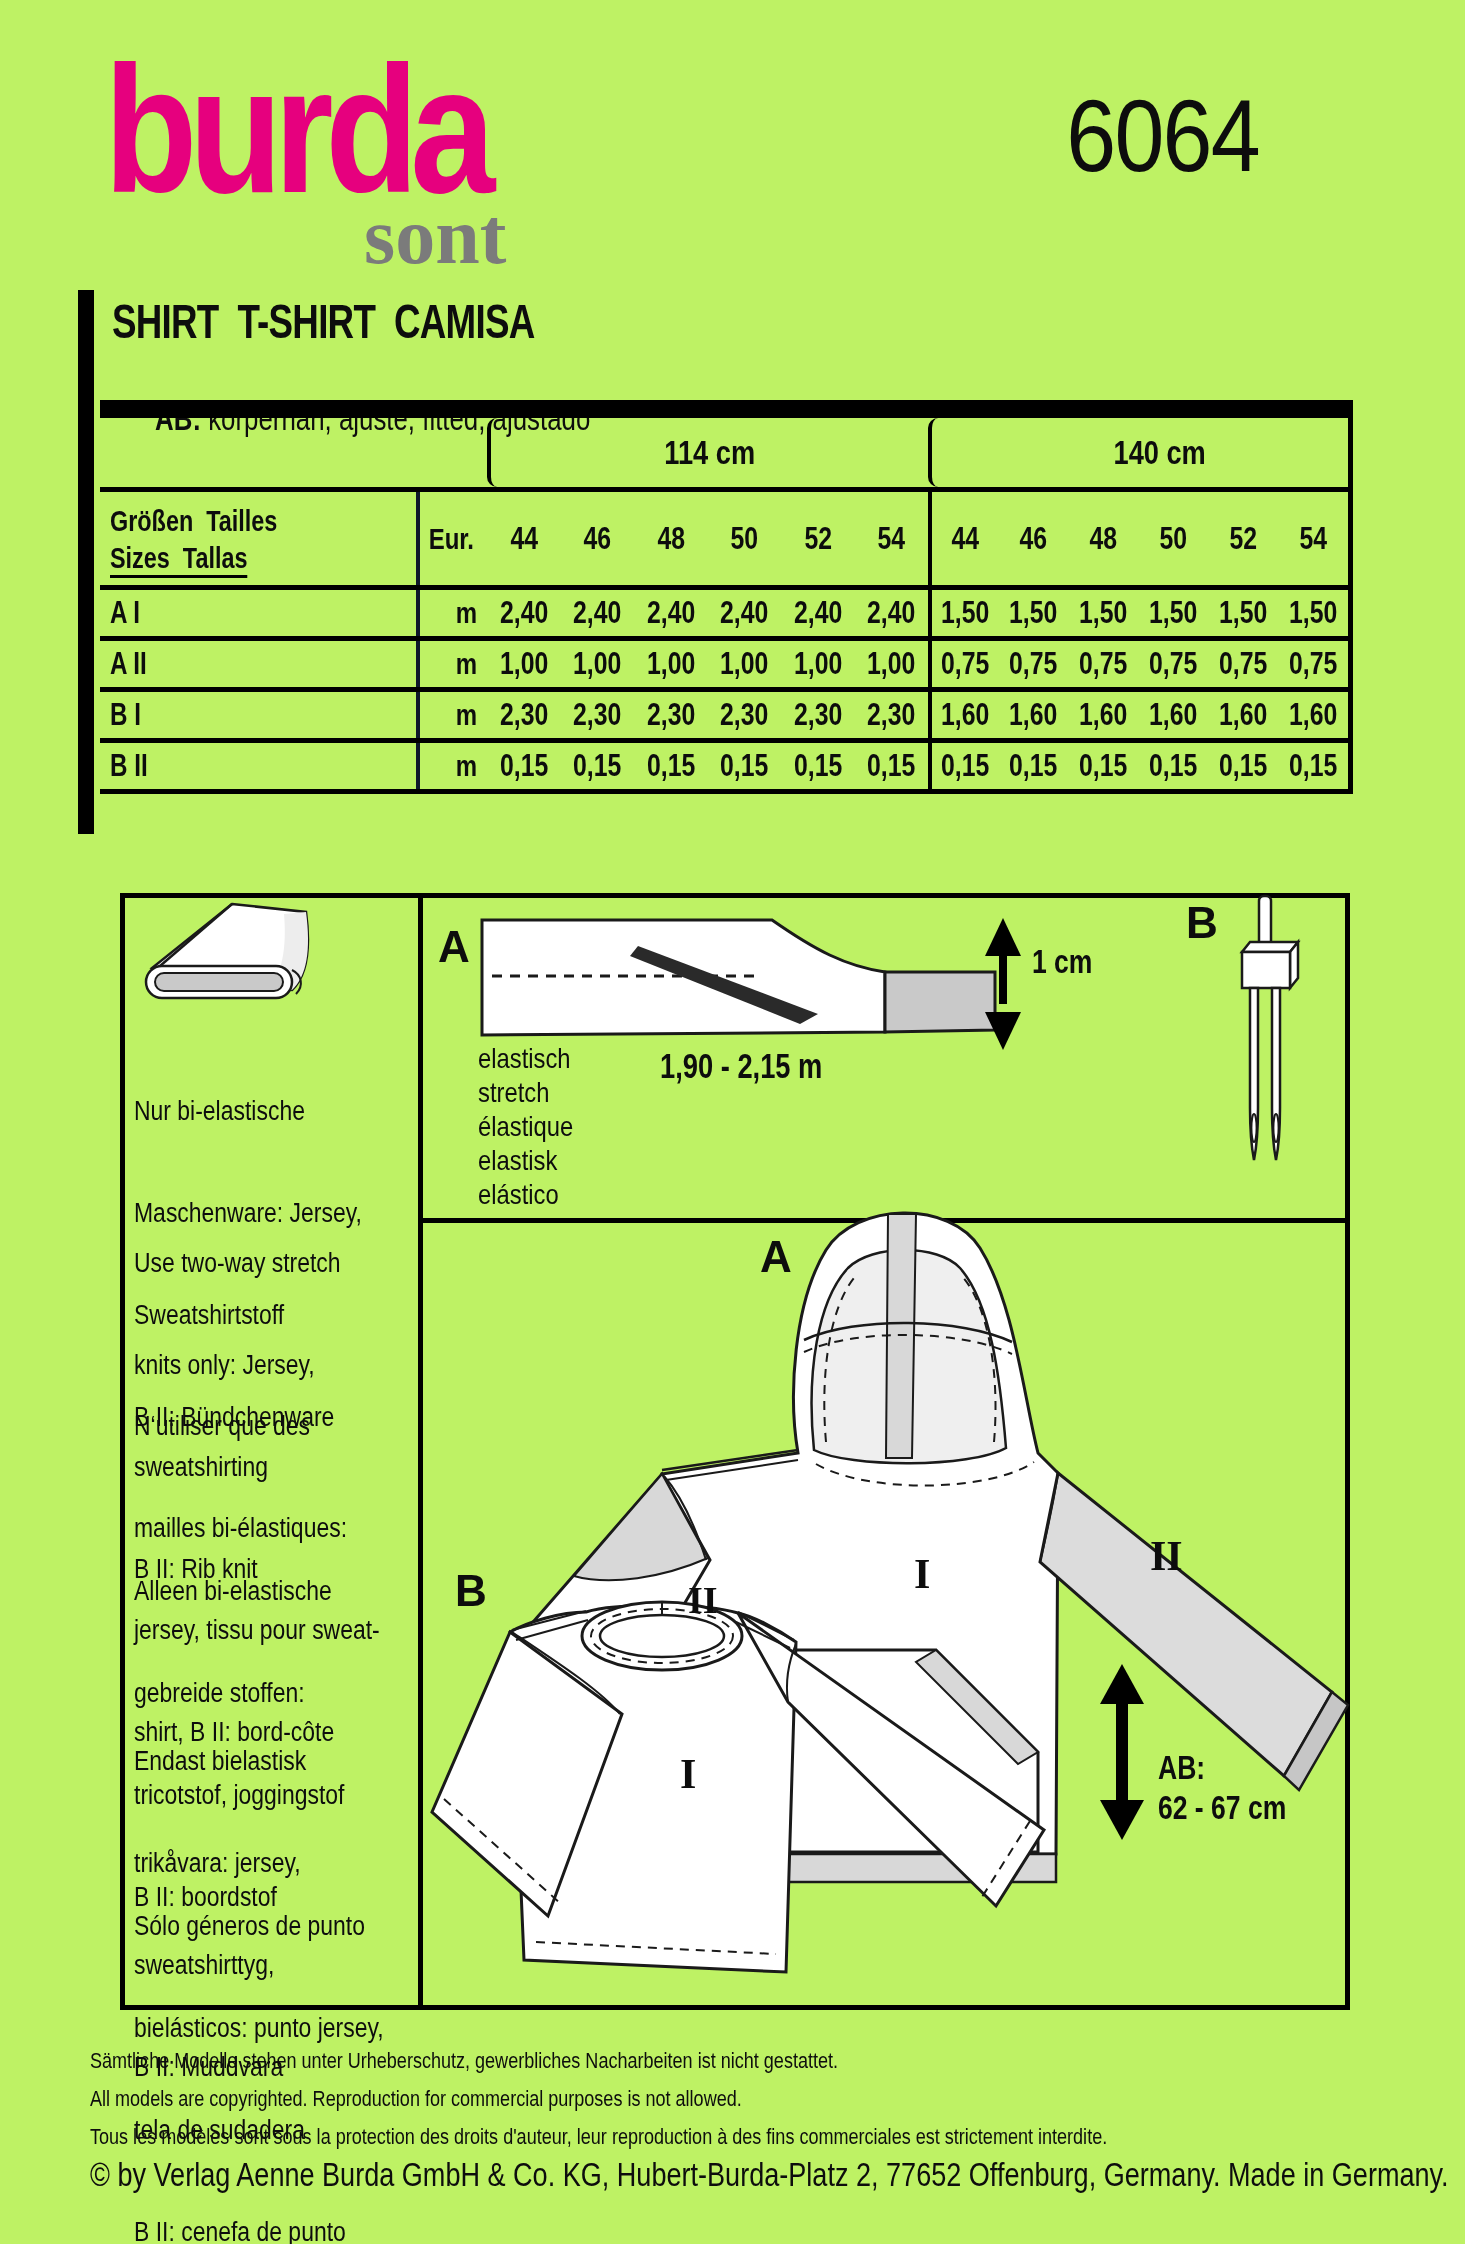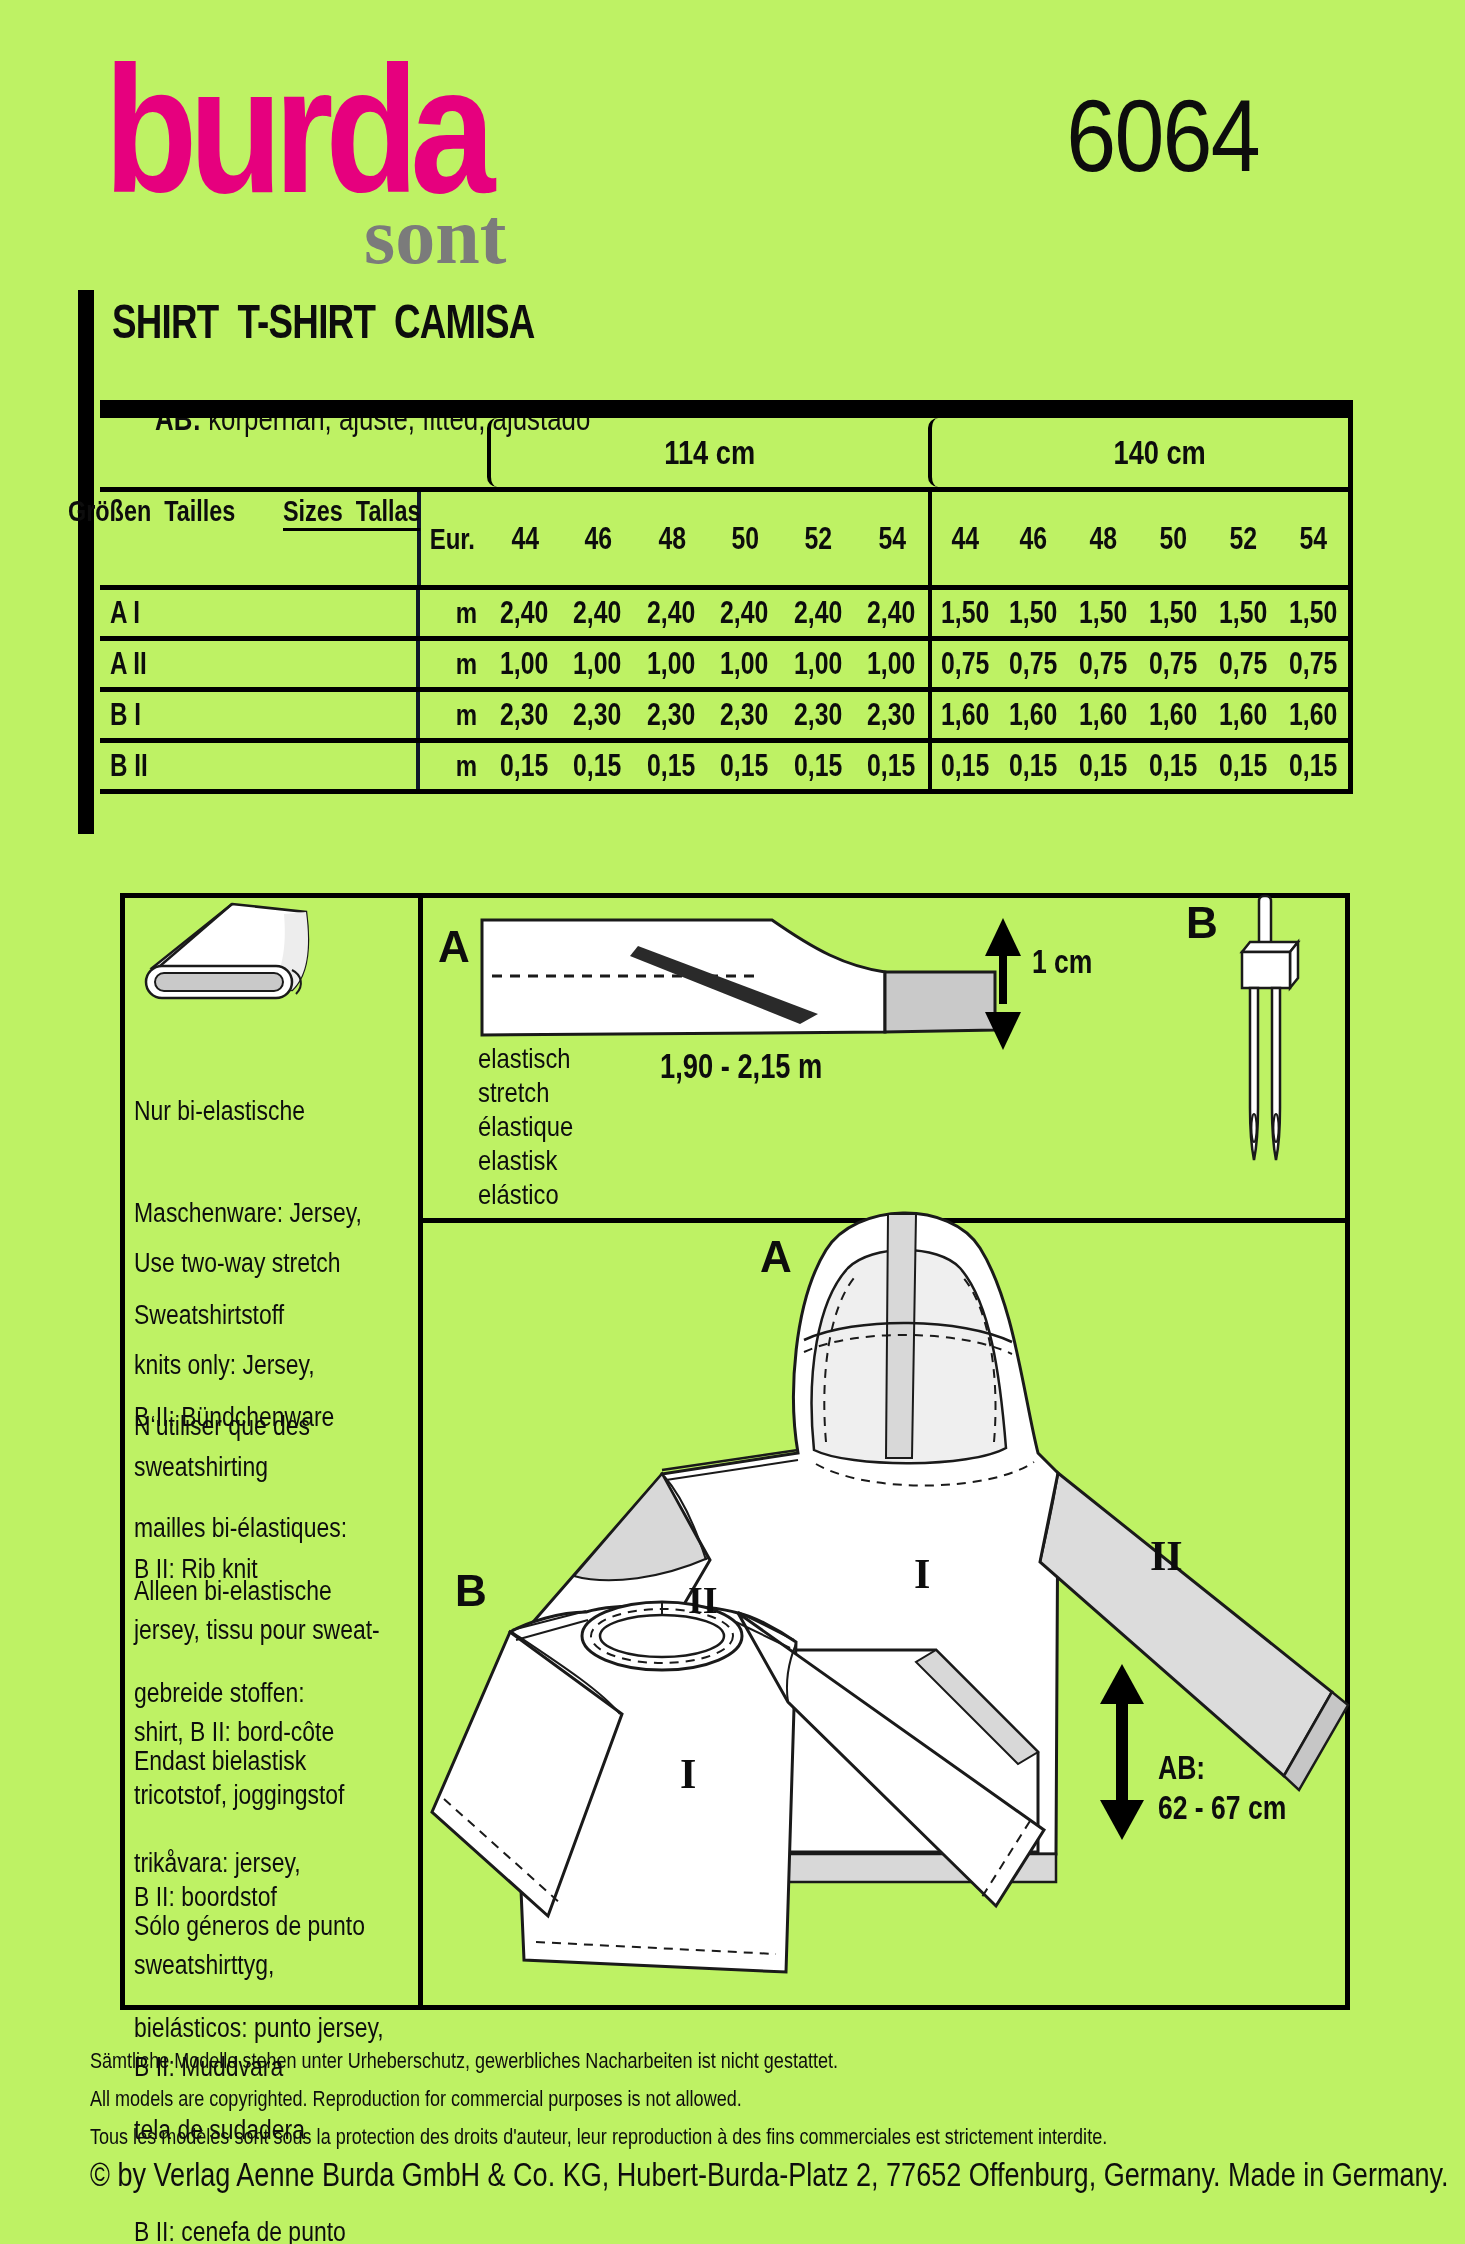--- a/index.html
+++ b/index.html
@@ -34,21 +34,21 @@
   .c-label { width:317px; justify-content:flex-start; padding-left:10px; }
   .c-eur   { width:72px;  border-left:4px solid #0f172a; justify-content:flex-end; padding-right:8px; }
   .c-114   { width:73.7px; }
   .c-140   { width:70.3px; }
   .gline   { border-left:4px solid #000; }
   .h1row .sp { width:389px; }
   .h1row .g  { border-left:4px solid #000; font-size:34px; font-weight:700; display:flex; align-items:center; justify-content:center;border-radius:10px; }
   .h1row { height:74px; }
   .h2row { height:98px; }
   .drow  { height:51px; }
-  .h2label { display:flex; flex-direction:row; justify-content:center; align-items:flex-start; padding-left:10px; width:317px; font-size:30px; font-weight:700; line-height:37px; }
+  .h2label { display:flex; flex-direction:column; justify-content:center; align-items:flex-start; padding-left:10px; width:317px; font-size:30px; font-weight:700; line-height:37px; }
   .uline { border-bottom:3px solid #000; padding-bottom:1px; }
   .fs-size { font-size:31px; }
   .fs-val  { font-size:31px; }
   .fs-eur  { font-size:30px; }
   .fs-rowlabel { font-size:31px; }
 
   
   .info-box { left:120px; top:893px; width:1230px; height:1117px; border:5px solid #000; }
   .v-divider { left:418px; top:893px; width:5px; height:1117px; background:#000; }
   .h-divider { left:423px; top:1218px; width:927px; height:5px; background:#000; }

